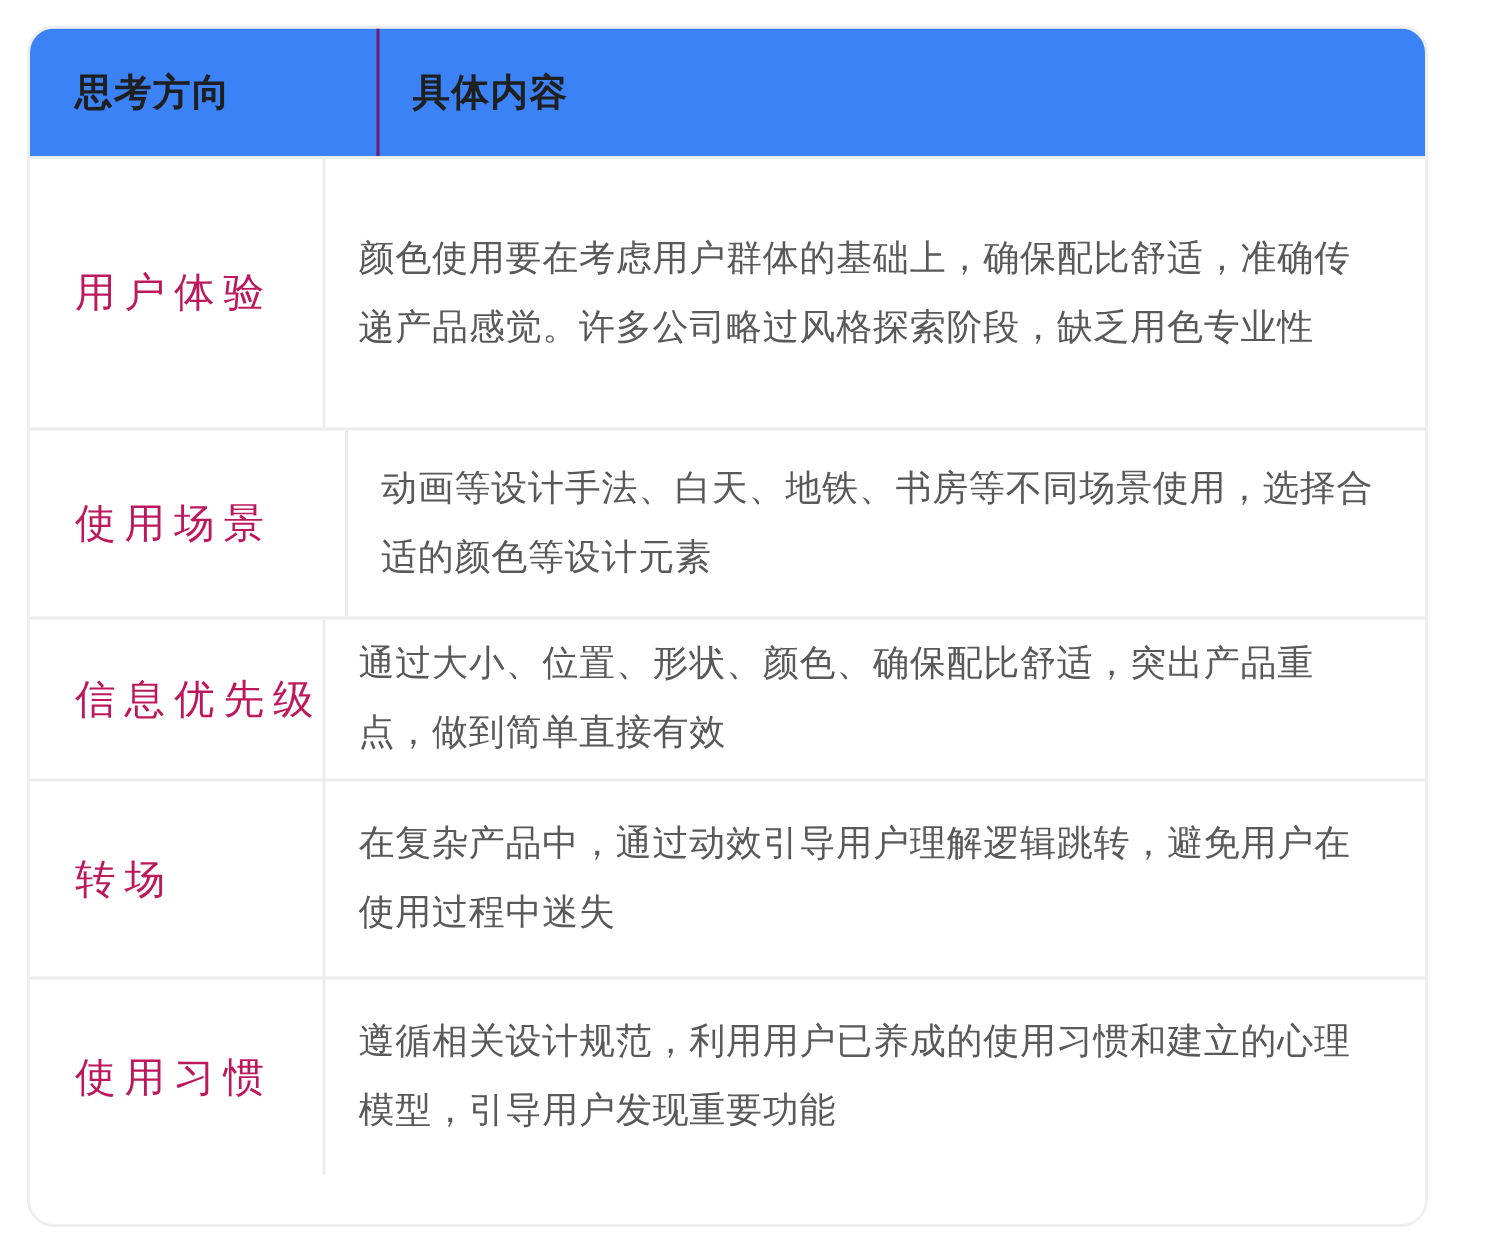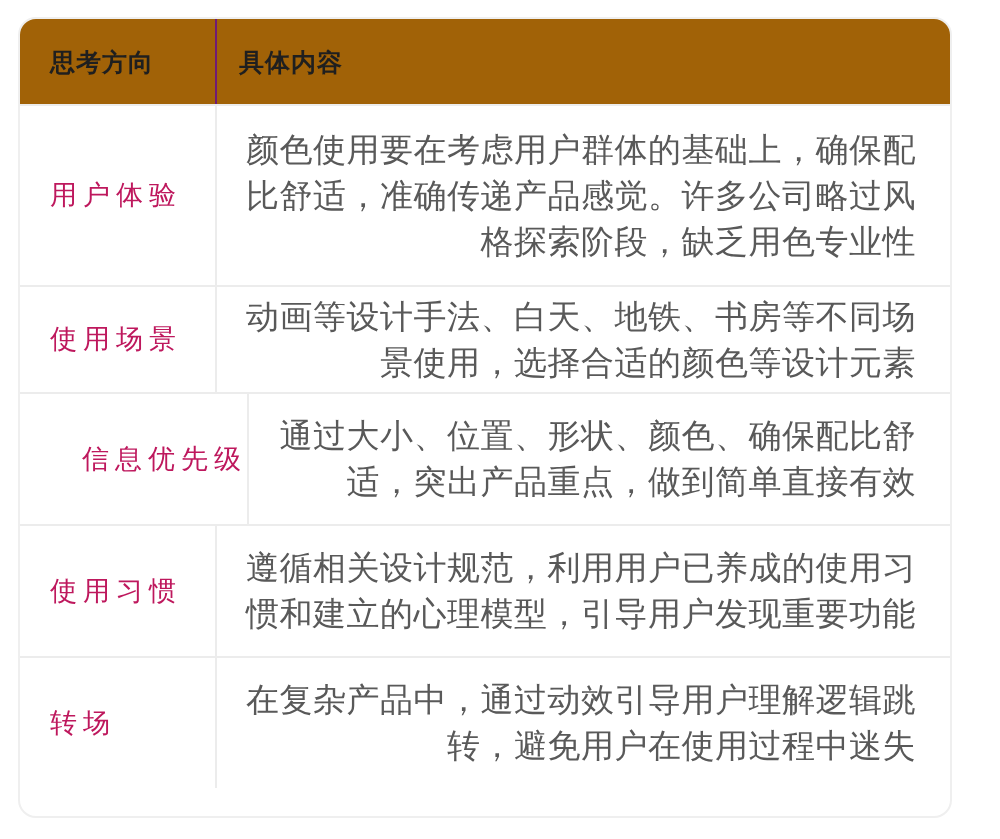--- a/index.html
+++ b/index.html
@@ -27,26 +27,27 @@
     border-radius: 18px;
     overflow: hidden;
   }
   .row {
     display: flex;
     box-sizing: border-box;
     border-top: 2px solid #ececec;
   }
   .row.header {
     border-top: none;
-    background: #a16207;
+    background: #3b82f6;
     height: 85px;
+    gap: 36px;
   }
   .r1 { height: 181px; }
-  .r2 { height: 107px; }
-  .r3 { height: 132px; padding-left: 32px; }
+  .r2 { height: 126px; gap: 15px; }
+  .r3 { height: 108px; }
   .r4 { height: 132px; }
   .r5 { height: 132px; }
   .c1 {
     flex: none;
     width: 195px;
     box-sizing: border-box;
     display: flex;
     align-items: center;
     padding-left: 30px;
   }
@@ -68,25 +69,24 @@
     letter-spacing: 1px;
     line-height: 1.2;
   }
   .dir-label {
     font-size: 27px;
     color: #be185d;
     letter-spacing: 6px;
     line-height: 1.2;
   }
   .content-text {
-    font-size: 33px;
+    font-size: 24px;
     color: #595959;
     line-height: 46px;
     letter-spacing: 0.5px;
-    text-align: right;
   }
 </style>
 </head>
 <body>
 
 <div class="page">
   <div class="tbl">
 
     <div class="row header">
       <div class="c1">
@@ -117,32 +117,32 @@
 
     <div class="row r3">
       <div class="c1">
         <span class="dir-label">信息优先级</span>
       </div>
       <div class="c2">
         <span class="content-text">通过大小、位置、形状、颜色、确保配比舒适，突出产品重点，做到简单直接有效</span>
       </div>
     </div>
 
+    <div class="row r4">
+      <div class="c1">
+        <span class="dir-label">转场</span>
+      </div>
+      <div class="c2">
+        <span class="content-text">在复杂产品中，通过动效引导用户理解逻辑跳转，避免用户在使用过程中迷失</span>
+      </div>
+    </div>
+
     <div class="row r5">
       <div class="c1">
         <span class="dir-label">使用习惯</span>
       </div>
       <div class="c2">
         <span class="content-text">遵循相关设计规范，利用用户已养成的使用习惯和建立的心理模型，引导用户发现重要功能</span>
       </div>
     </div>
 
-    <div class="row r4">
-      <div class="c1">
-        <span class="dir-label">转场</span>
-      </div>
-      <div class="c2">
-        <span class="content-text">在复杂产品中，通过动效引导用户理解逻辑跳转，避免用户在使用过程中迷失</span>
-      </div>
-    </div>
-
   </div>
 </div>
 
 </body></html>

